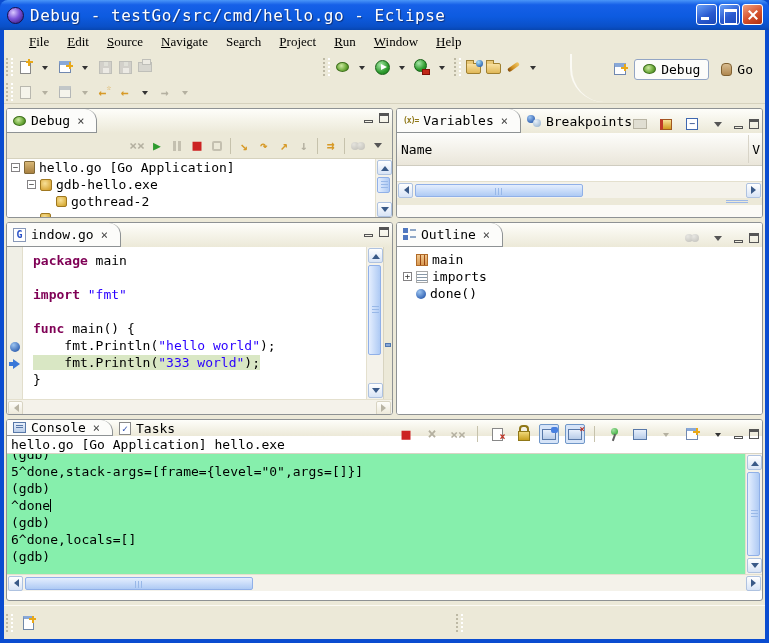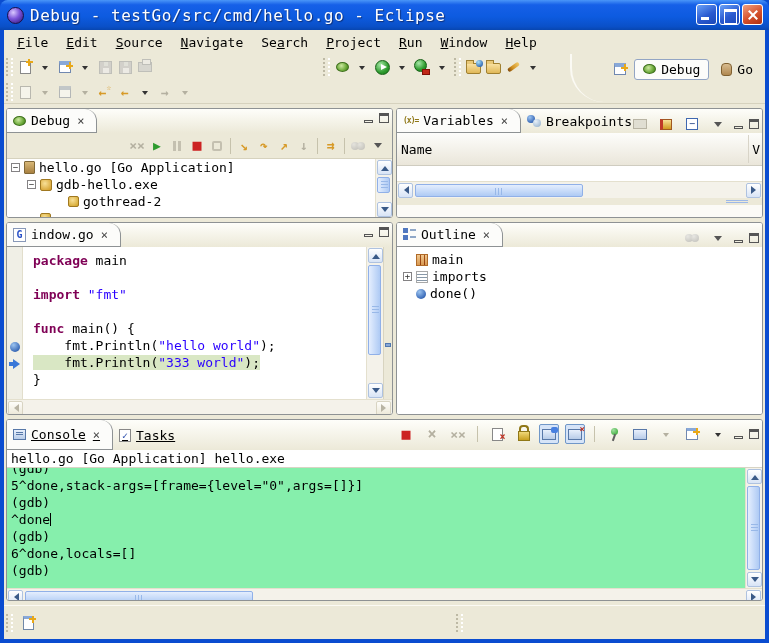--- a/index.html
+++ b/index.html
@@ -18,21 +18,21 @@
   .wbtn.min,.wbtn.max { background:linear-gradient(150deg,#6AA2F8 0%,#2A5AD0 55%,#1A48B8 100%); }
   .wbtn.close { background:linear-gradient(150deg,#F0A080 0%,#D4502C 55%,#B03010 100%); }
   .wbtn.min::after { content:""; position:absolute; left:4px; bottom:4px; width:8px; height:3px; background:#fff; }
   .wbtn.max::after { content:""; position:absolute; left:4px; top:4px; width:11px; height:11px; border:1px solid #fff; border-top:3px solid #fff; }
   .wbtn.close::before,.wbtn.close::after { content:""; position:absolute; left:9px; top:4px; width:2px; height:12px; background:#fff; }
   .wbtn.close::before { transform:rotate(45deg); } .wbtn.close::after { transform:rotate(-45deg); }
 
   .client { position:absolute; left:4px; top:30px; width:761px; height:609px; background:#ECE9D8; }
 
   
-  .menubar { height:24px; display:flex; align-items:center; padding-left:4px; }
+  .menubar { height:24px; display:flex; align-items:center; padding-left:16px;font-family:Liberation Serif, serif; }
   .menu-item { padding:3px 9px; } .menu-item u { text-decoration:underline; }
   .maintoolbar { position:relative; height:50px; border-bottom:1px solid #D6D2BE; }
   .tb-row { position:absolute; left:0; display:flex; align-items:center; height:24px; }
   .tb-row.r1 { top:1px; } .tb-row.r2 { top:26px; }
   .grip { width:7px; height:18px; margin:0 2px; border-left:2px dotted #BDB9A4; border-right:2px dotted #fff; }
   .tbi { height:22px; min-width:20px; display:flex; align-items:center; justify-content:center; padding:0 1px; position:relative; }
   .dd { width:10px; display:flex; justify-content:center; }
   .dd i { width:0; height:0; border:3px solid transparent; border-top:4px solid #333; margin-top:4px; }
   .dd.dis i { border-top-color:#B4B0A0; }
   .glyph { font-size:13px; line-height:1; }
@@ -168,21 +168,21 @@
     background:linear-gradient(#F0C890,#D89850),
     repeating-linear-gradient(90deg,transparent 0 3px,#B06A28 3px 4px); background-blend-mode:multiply; }
   .oi-imports { width:12px; height:12px; background:repeating-linear-gradient(#FFF 0 2px,#8898A8 2px 3px); border:1px solid #A8A8A8; }
   .oi-func { width:10px; height:10px; border-radius:50%; background:radial-gradient(circle at 35% 30%,#9CC4F0,#3A6AB8 70%,#28508C); }
   .ic-link { position:relative; width:14px; height:10px; opacity:.6; }
   .ic-link::before,.ic-link::after { content:""; position:absolute; top:1px; width:8px; height:8px; border-radius:50%; background:radial-gradient(circle at 35% 30%,#E0E0E0,#A0A0A0); }
   .ic-link::before { left:0; } .ic-link::after { left:6px; }
 
   
   #console-view { left:2px; top:389px; width:757px; height:182px; }
-  .console-tabbar { height:30px;text-decoration:underline; }
+  .console-tabbar { height:16px; }
   .ic-console { width:13px; height:11px; border:1px solid #5878A8; background:linear-gradient(#E8F0FC,#B8CCE8); position:relative; }
   .ic-console::after { content:""; position:absolute; left:2px; top:2px; width:7px; height:1px; background:#5878A8; box-shadow:0 2px 0 #5878A8; }
   .ic-tasks { width:12px; height:13px; background:#fff; border:1px solid #888; color:#3858B0; font-size:10px; font-weight:bold; line-height:11px; text-align:center; }
   .console-title { height:18px; background:#fff; border-bottom:1px solid #D8D4C4; padding:1px 4px; white-space:nowrap; }
   .console-body { position:relative; height:120px; background:#86efac; overflow:hidden; }
   .console-lines { padding:2px 4px; }
   .console-line { height:17px; white-space:pre; }
   .console-line.clipped { margin-top:-9px; }
   .caret { display:inline-block; width:1px; height:13px; background:#000; vertical-align:-2px; }
   .tbtn { height:20px; min-width:20px; display:flex; align-items:center; justify-content:center; padding:0 1px; position:relative; border:1px solid transparent; }
@@ -416,21 +416,21 @@
     <div class="tree-row" style="padding-left: 4px;">
           <span class="expander">−</span>
           <span class="ti ti-go-app"></span>
           <span class="label">hello.go [Go Application]</span>
         </div>
         <div class="tree-row" style="padding-left: 20px;">
           <span class="expander">−</span>
           <span class="ti ti-process"></span>
           <span class="label">gdb-hello.exe</span>
         </div>
-        <div class="tree-row" style="padding-left: 48px;">
+        <div class="tree-row" style="padding-left: 36px;">
           <span class="exp-sp"></span>
           <span class="ti ti-thread"></span>
           <span class="label">gothread-2</span>
         </div>
         <div class="tree-row" style="padding-left: 20px;">
           <span class="exp-sp"></span>
           <span class="ti ti-thread"></span>
           <span class="label"></span>
         </div>
       </div>

